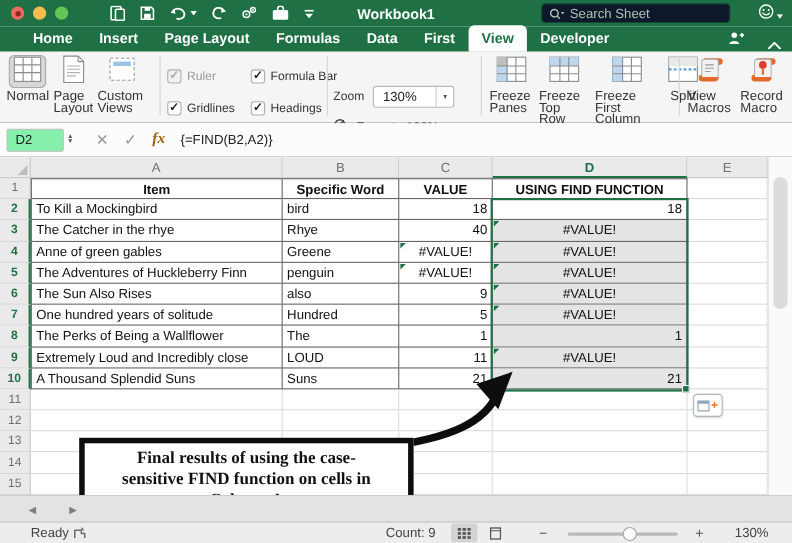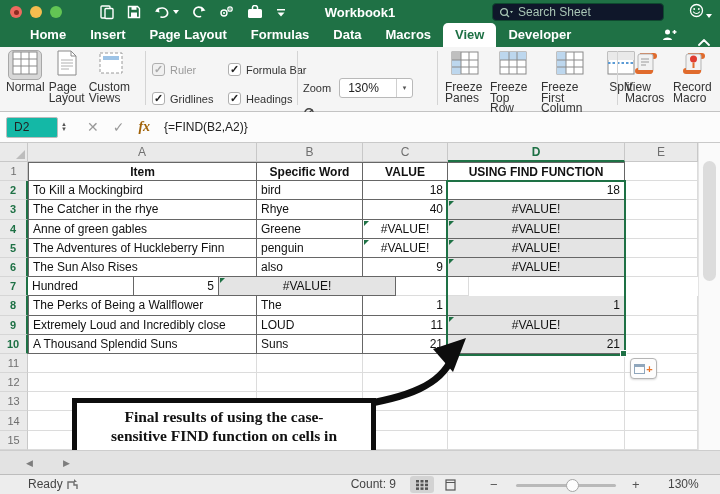--- a/index.html
+++ b/index.html
@@ -62,21 +62,21 @@
   .zoombox .zdrop { width:16px; height:100%; border-left:1px solid #CFCFCF; display:flex;
                     align-items:center; justify-content:center; font-size:7px; color:#555; }
   .zoomrow2 { display:flex; align-items:center; gap:6px; margin-top:9px; font-size:11.5px; color:#333; }
   .g-window { position:absolute; left:445px; top:3px; display:flex; gap:5px; }
   .g-macros { position:absolute; left:625px; top:3px; display:flex; gap:4px; }
 
   
   .fbar { position:absolute; left:0; top:112px; width:720px; height:31px; background:#FCFCFC;
           border-bottom:1px solid #C9C9C9; display:flex; align-items:center; }
   .namebox { width:52px; height:21px; margin-left:6px; border:1px solid #BCBCBC; border-radius:2px;
-             background:#14b8a6; font-size:12px; color:#222; display:flex; align-items:center;
+             background:#86efac; font-size:12px; color:#222; display:flex; align-items:center;
              padding-left:7px; }
   .stepper { display:flex; flex-direction:column; margin-left:3px; line-height:5px; }
   .stepper span { font-size:6px; color:#555; }
   .fbtns { display:flex; align-items:center; gap:14px; margin-left:20px; color:#9A9A9A; }
   .fx { font-family:"Liberation Serif", serif; font-style:italic; font-weight:700; font-size:14px; color:#a16207; }
   .formula { margin-left:14px; font-size:12px; color:#222; }
 
   
   .grid { position:absolute; left:0; top:143px; width:720px; height:307px; background:#fff; }
   .ghead, .grow { display:flex; }
@@ -233,21 +233,21 @@
           </svg></span>
     </div>
   </div>
 
   <div class="tabrow">
     <span class="rtab first">Home</span>
     <span class="rtab">Insert</span>
     <span class="rtab">Page Layout</span>
     <span class="rtab">Formulas</span>
     <span class="rtab">Data</span>
-    <span class="rtab">Macros</span>
+    <span class="rtab">First</span>
     <span class="rtab active">View</span>
     <span class="rtab">Developer</span>
     <div class="share">
       <span><svg width="15" height="13" viewBox="0 0 15 13">
             <circle cx="5.5" cy="4" r="2.5" fill="#fff"></circle>
             <path d="M1 12 C1 8.5 10 8.5 10 12 Z" fill="#fff"></path>
             <rect x="10.5" y="3.2" width="4" height="1.5" fill="#fff"></rect>
             <rect x="11.75" y="2" width="1.5" height="4" fill="#fff"></rect>
           </svg></span>
       <span>Share</span>
@@ -507,20 +507,21 @@
       <div class="c wC tb num">9</div>
       <div class="c wD tb errv dsel">
           <span class="tri"></span>
           <span>#VALUE!</span>
         </div>
       <div class="c wE"></div>
     </div>
 
     <div class="grow">
       <div class="rh selr">7</div>
+      <div class="c wA tb tbl">One hundred years of solitude</div>
       <div class="c wB tb">Hundred</div>
       <div class="c wC tb num">5</div>
       <div class="c wD tb errv dsel">
           <span class="tri"></span>
           <span>#VALUE!</span>
         </div>
       <div class="c wE"></div>
     </div>
 
     <div class="grow">

